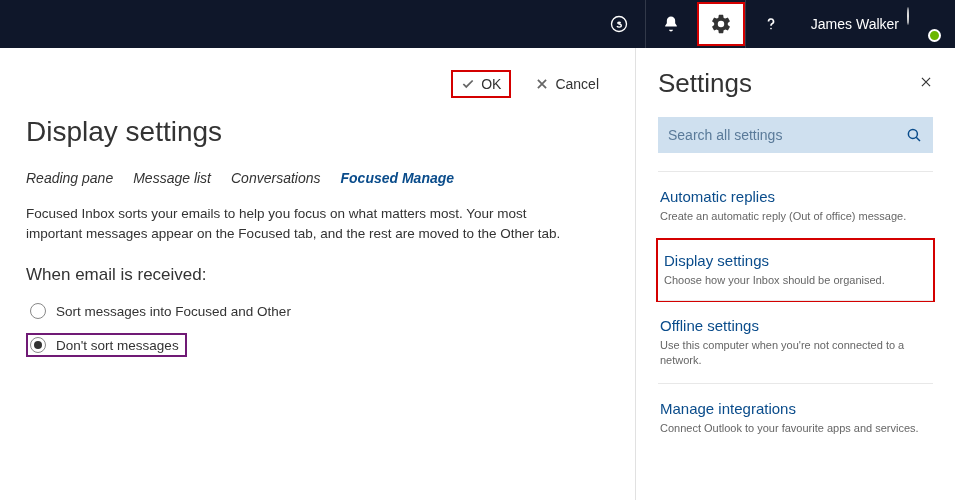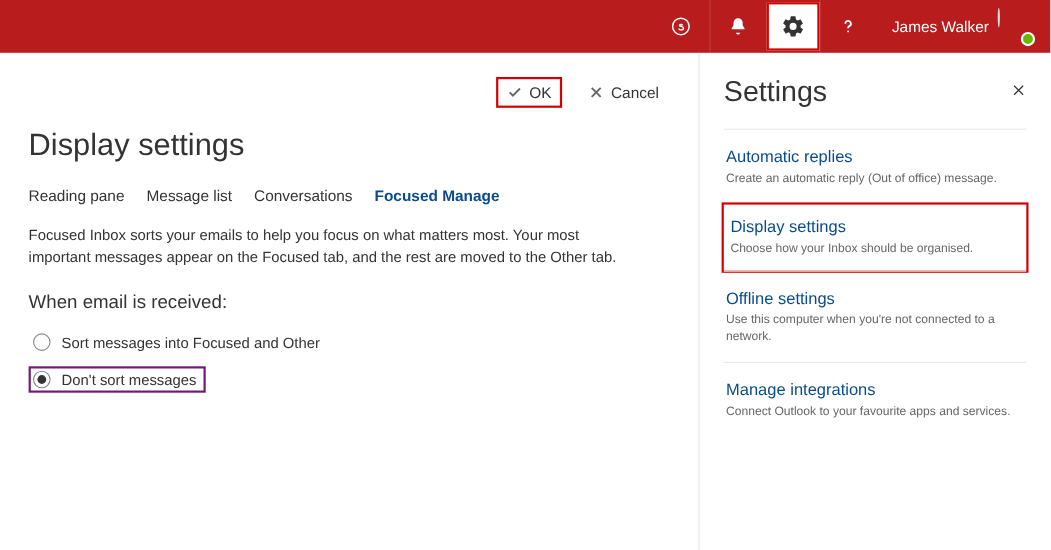--- a/index.html
+++ b/index.html
@@ -8,21 +8,21 @@
     font-size: 14px;
     color: #333;
     width: 955px;
     height: 500px;
     overflow: hidden;
     background: #fff;
   }
   
   .topbar {
     height: 48px;
-    background: #b91c1c;
+    background: #0f172a;
     display: flex;
     align-items: center;
     justify-content: flex-end;
     padding-right: 8px;
   }
   .topbar .tb-item {
     width: 52px;
     height: 48px;
     display: flex;
     align-items: center;
@@ -88,21 +88,21 @@
   .btn.ok { border: 2px solid #d40000; }
   .btn svg { width: 14px; height: 14px; }
 
   .headline {
     font-size: 28px;
     font-weight: 300;
     color: #333;
     margin-bottom: 22px;
   }
   .tabs { display: flex; gap: 20px; margin-bottom: 18px; }
-  .tab { font-size: 14px; color: #333; cursor: pointer; }
+  .tab { font-size: 14px; color: #333; cursor: pointer; font-style: italic; }
   .tab.active { color: #0a4c8b; font-weight: 600; }
 
   .desc { font-size: 13.5px; color: #333; max-width: 560px; line-height: 1.45; margin-bottom: 22px; }
   .lbl { font-size: 17px; margin-bottom: 14px; }
 
   .radio-row { display:flex; align-items:center; gap:10px; margin-bottom: 10px; padding: 2px 6px 2px 2px; border:2px solid transparent; }
   .radio-row.highlight { border:2px solid #701a75; display:inline-flex; }
   .radio {
     width: 16px; height: 16px; border-radius: 50%;
     border: 1.5px solid #888; position: relative; flex-shrink:0;
@@ -214,20 +214,27 @@
   <div class="side">
     <div class="side-head">
       <div class="side-title">Settings</div>
       <div class="close">
         <svg viewBox="0 0 24 24" width="14" height="14" fill="none" stroke="#333" stroke-width="2">
             <path d="M5 5l14 14M19 5L5 19"></path>
           </svg>
       </div>
     </div>
 
+    <div class="search-wrap">
+      <input class="search-input" placeholder="Search all settings" style="">
+      <svg viewBox="0 0 24 24" fill="none" stroke="currentColor" stroke-width="2">
+        <circle cx="10.5" cy="10.5" r="6"></circle>
+          <path d="M20 20l-5-5"></path>
+      </svg>
+    </div>
 
     <div class="setting-list" id="settings-list">
         <div class="setting-item">
           <div class="s-title">Automatic replies</div>
           <div class="s-desc">Create an automatic reply (Out of office) message.</div>
         </div>
         <div class="setting-item highlight">
           <div class="s-title">Display settings</div>
           <div class="s-desc">Choose how your Inbox should be organised.</div>
         </div>

